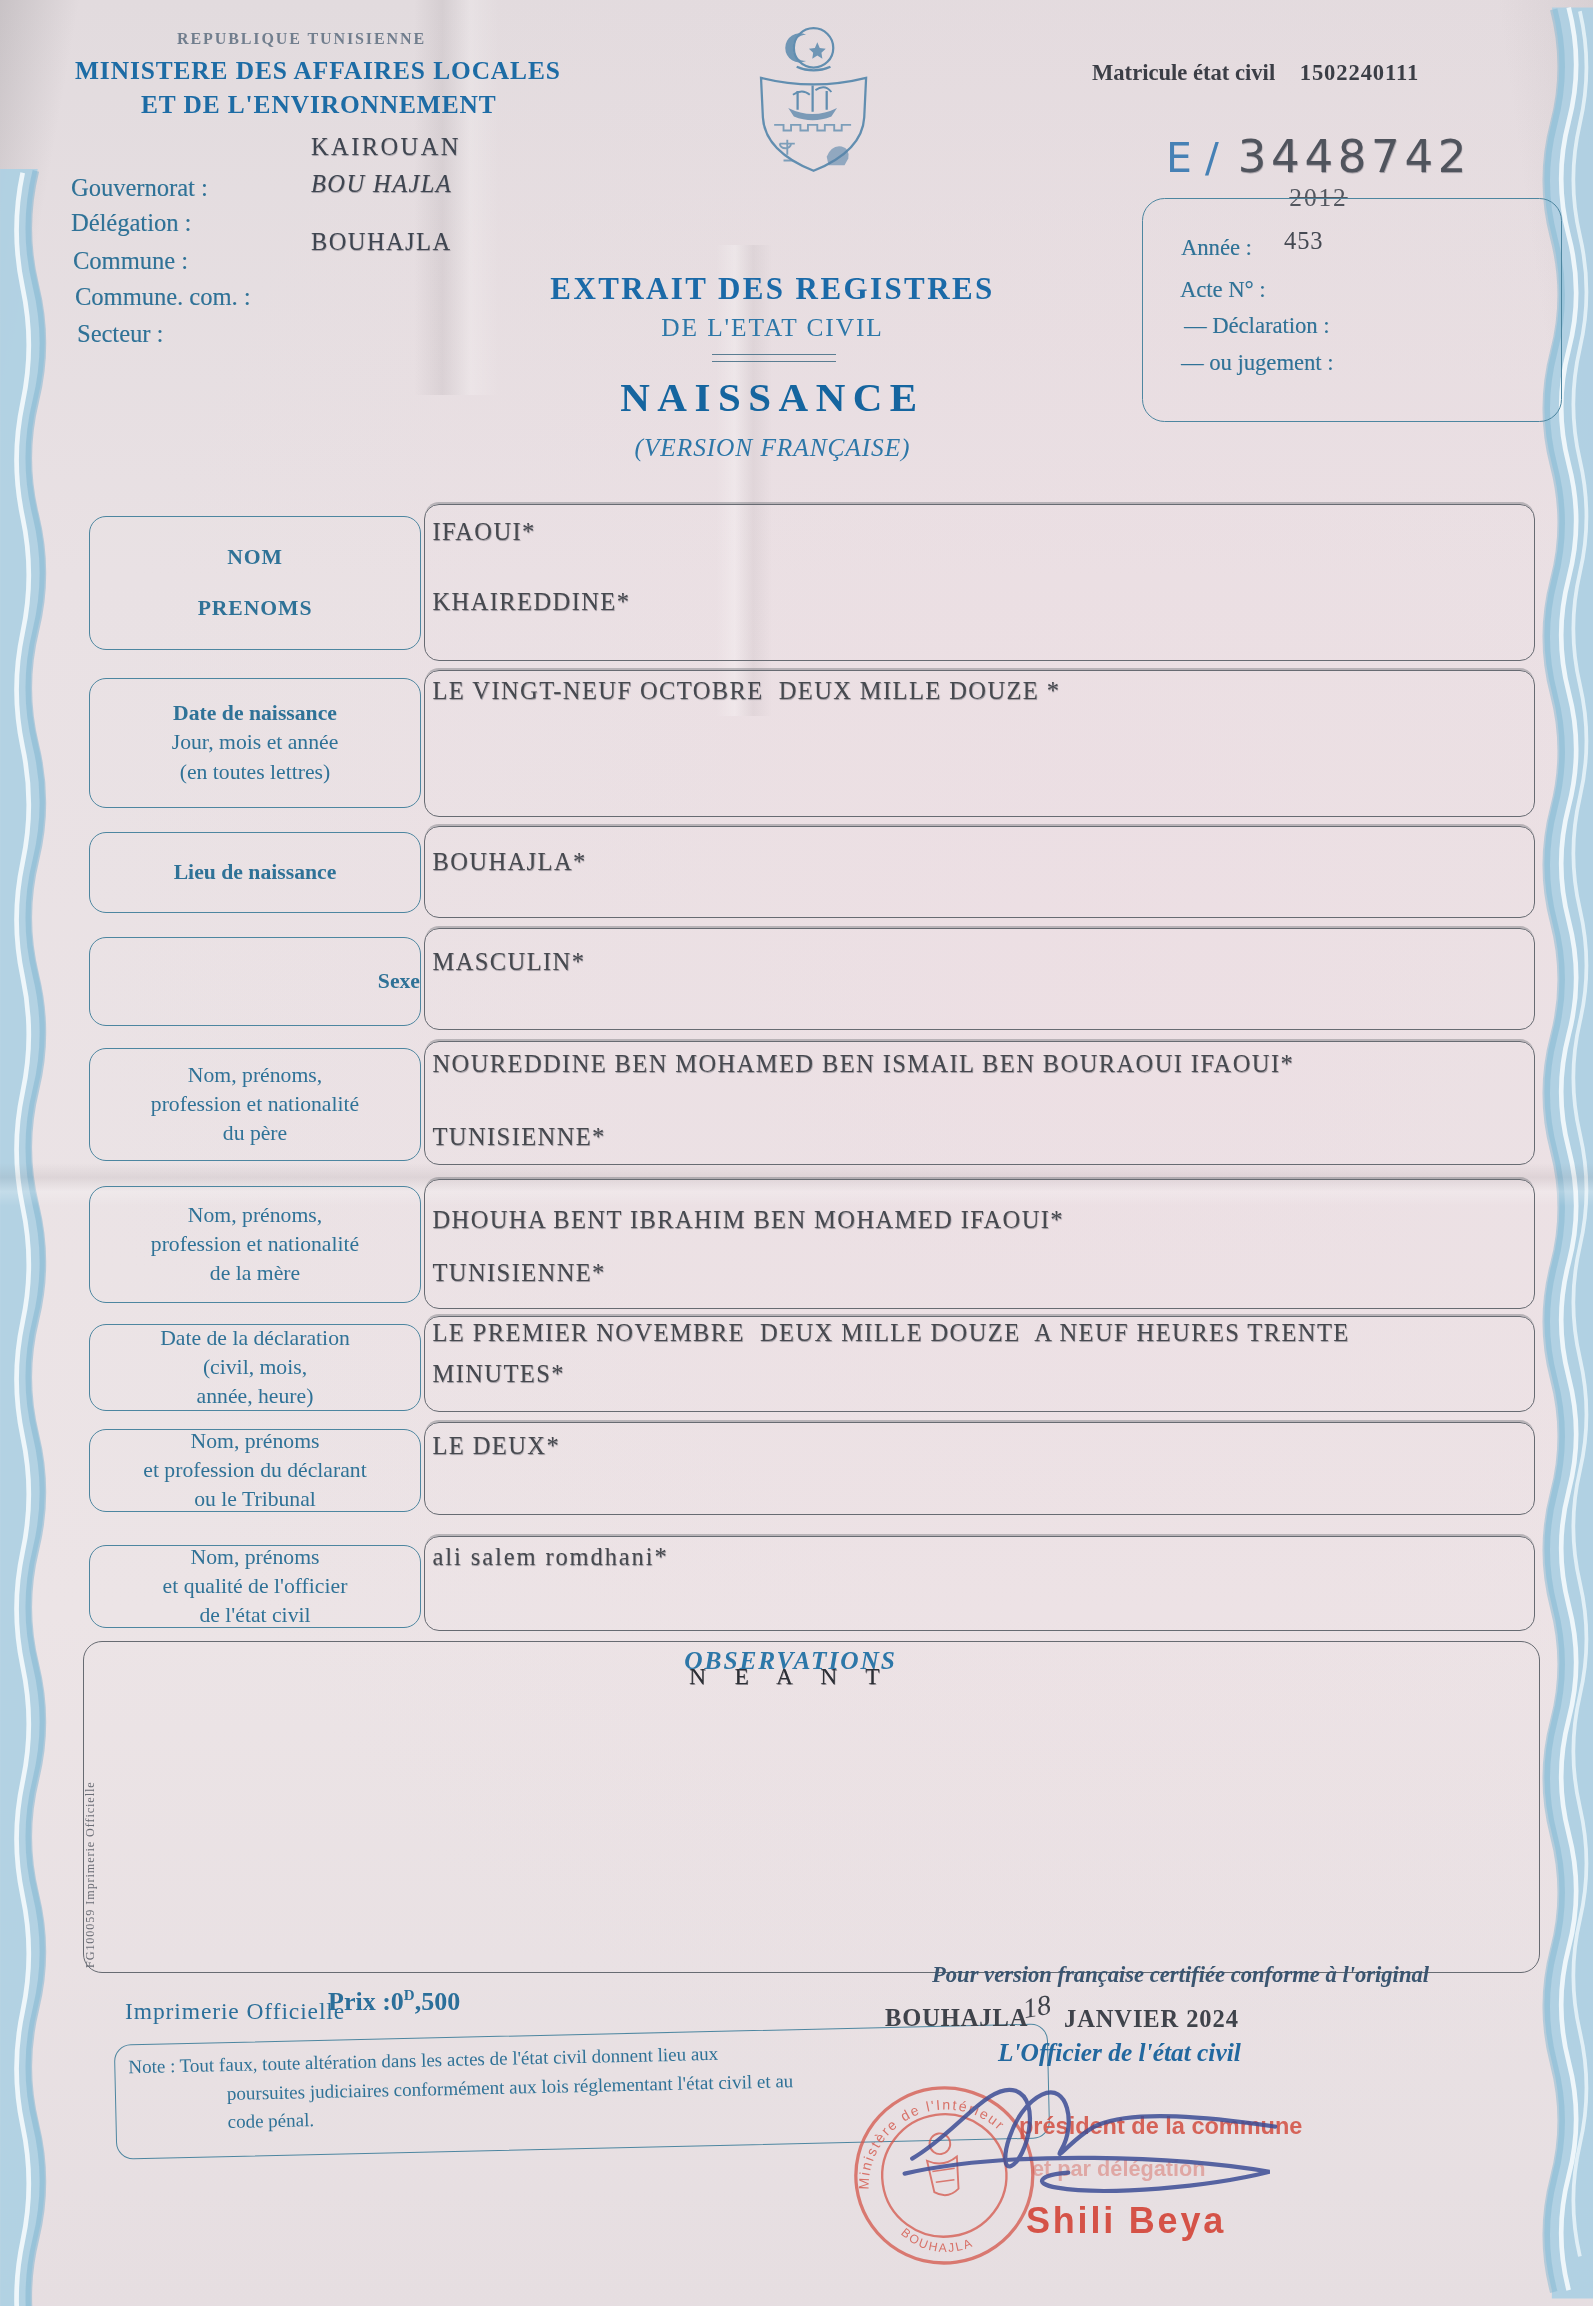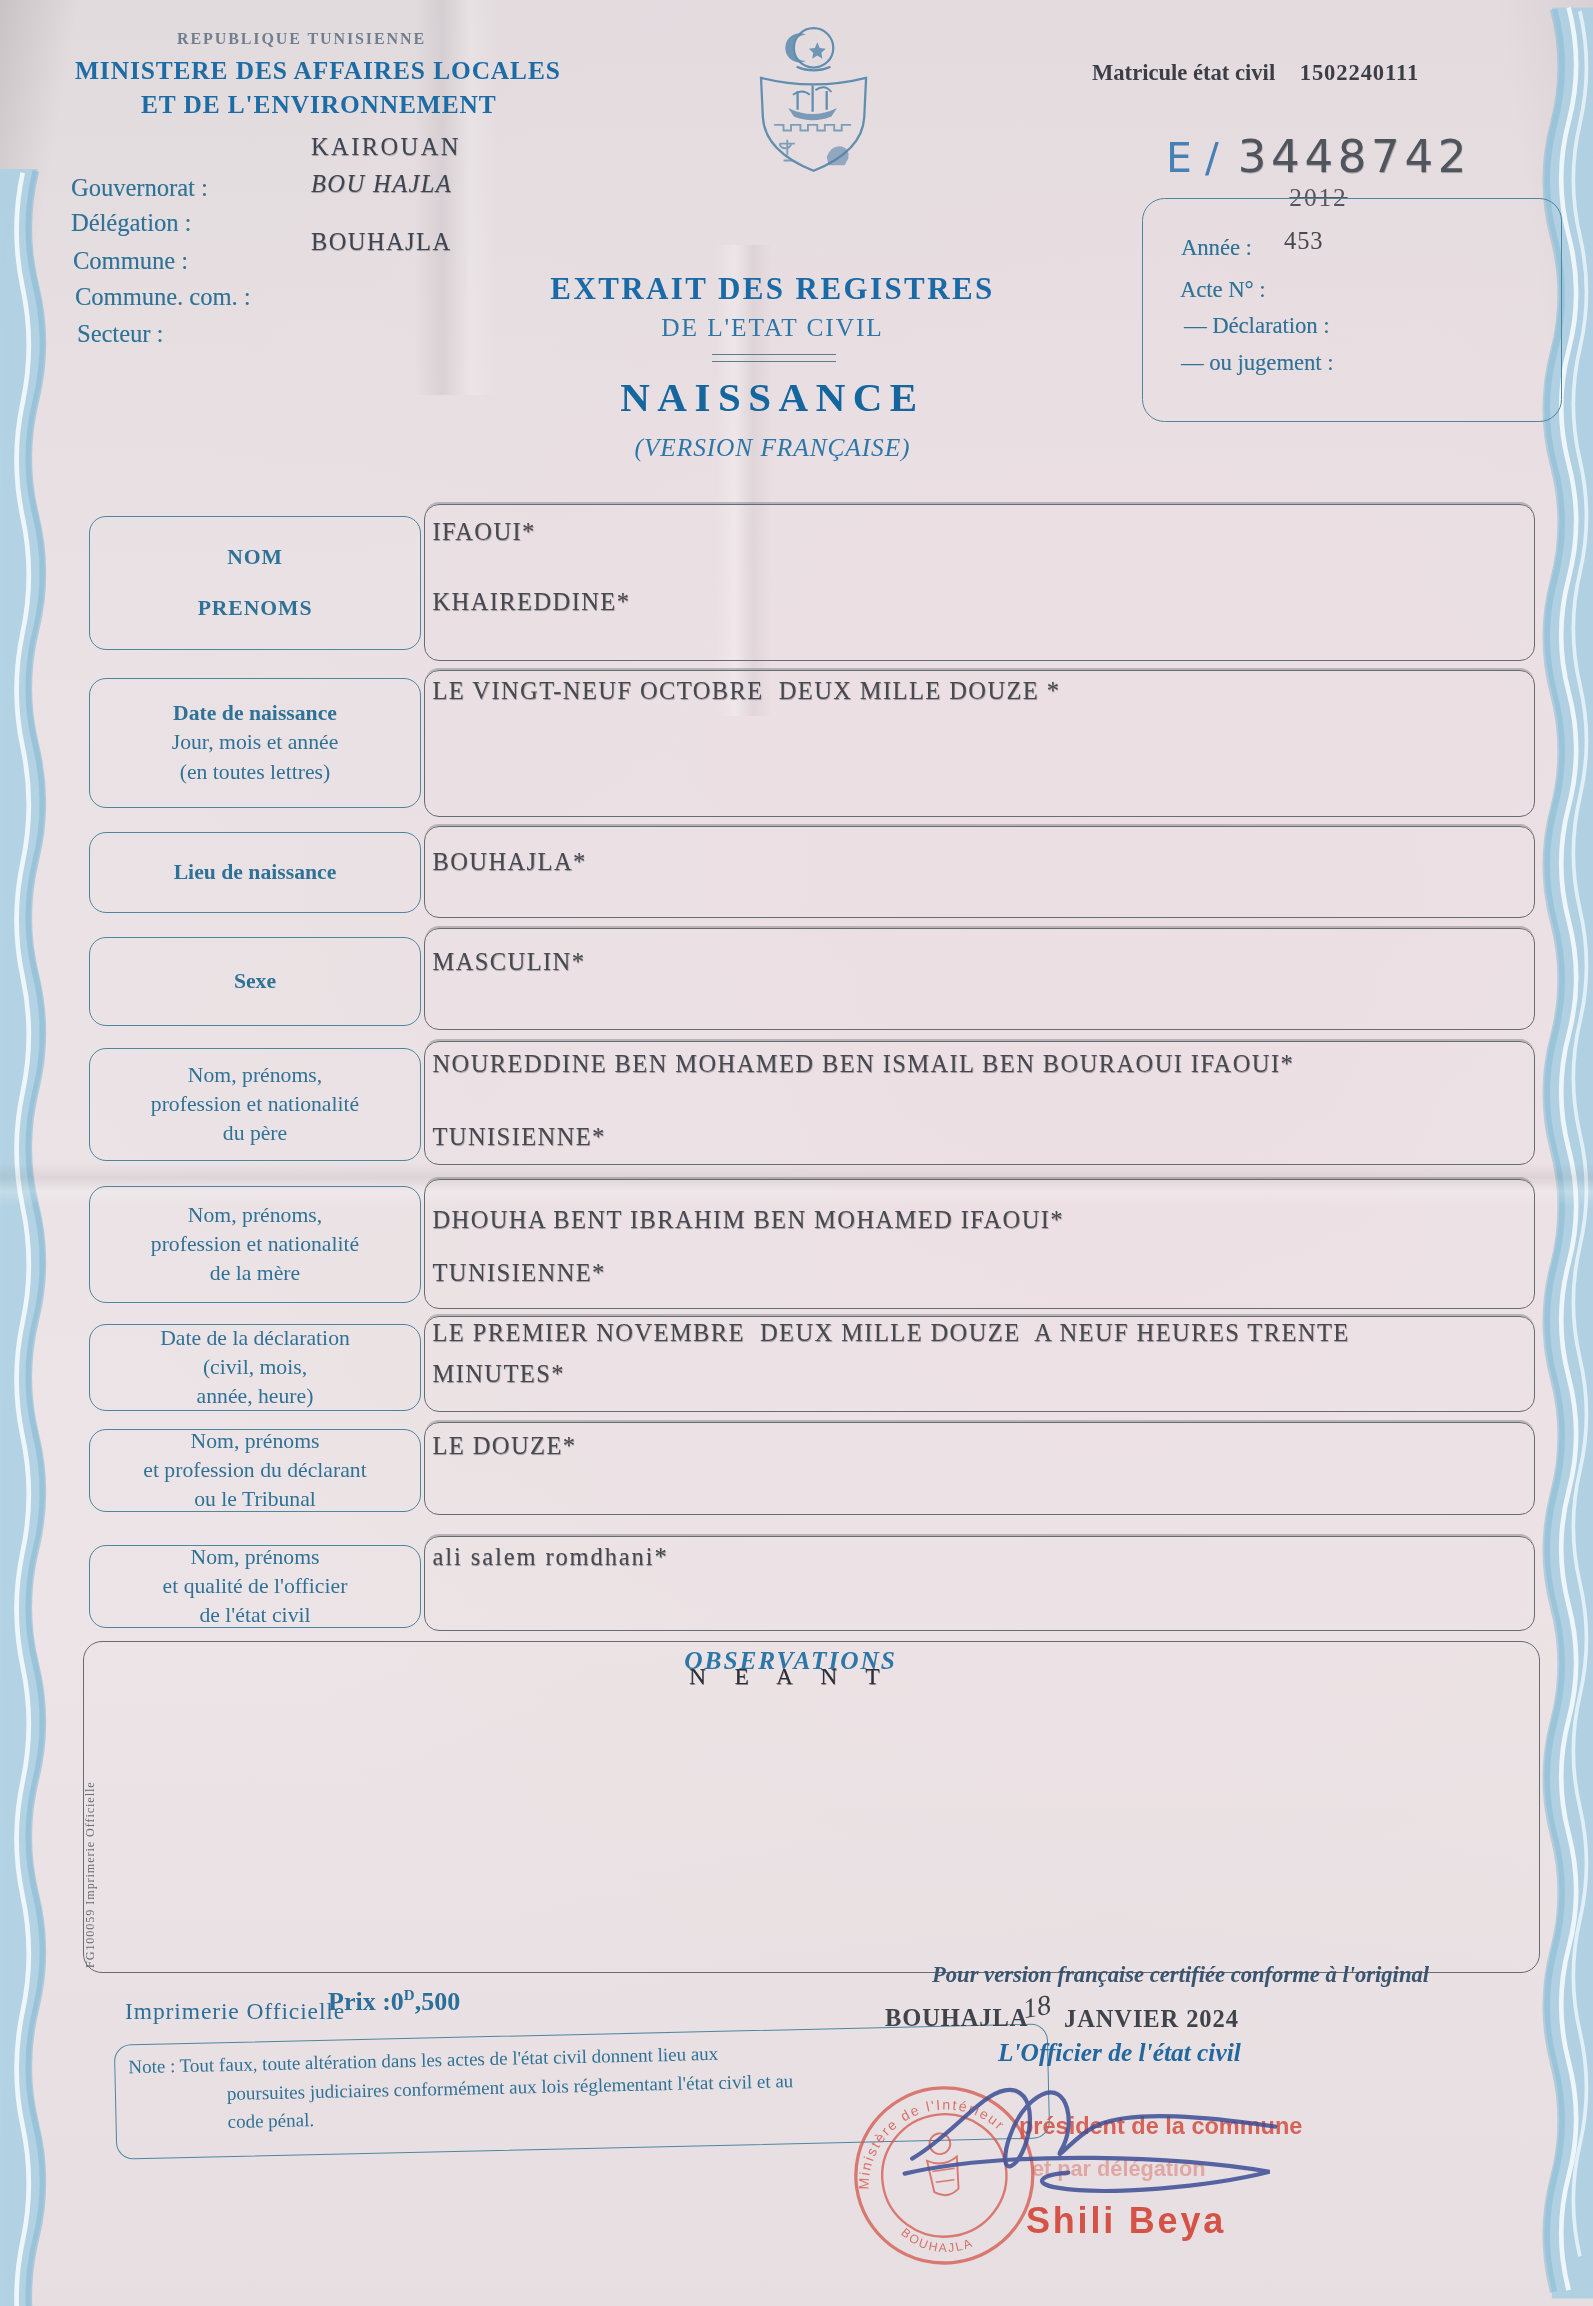--- a/index.html
+++ b/index.html
@@ -47,21 +47,21 @@
         display:flex;flex-direction:column;justify-content:center;align-items:center;text-align:center;
         color:#2f7297;font-size:21.7px;line-height:1.35;background:rgba(255,255,255,.03);}
   .vbox{position:absolute;left:424px;width:1109px;border:1.9px solid #676b72;border-radius:15px;
         box-shadow:0 -2.8px 0 -0.9px rgba(90,94,100,.35);}
   .vline{position:absolute;left:7.5px;font-size:24.5px;color:#46494f;letter-spacing:1.4px;white-space:pre;
          text-shadow:0.6px 0.6px 0.8px rgba(60,60,72,.45);}
   .bold{font-weight:bold;}
   .r1l{top:516px;height:132px;font-weight:bold;letter-spacing:0.9px;gap:21px;}
   .r2l{top:678px;height:128px;}
   .r3l{top:832px;height:79px;font-weight:bold;}
-  .r4l{top:937px;height:87px;font-weight:bold;}
+  .r4l{top:937px;height:87px;font-weight:bold;align-items:flex-end;}
   .r5l{top:1048px;height:111px;}
   .r6l{top:1186px;height:115px;}
   .r7l{top:1324px;height:85px;}
   .r8l{top:1429px;height:81px;}
   .r9l{top:1545px;height:81px;}
   .r1v{top:504px;height:155px;} .r2v{top:670px;height:145px;}
   .r3v{top:826px;height:90px;}  .r4v{top:928px;height:100px;}
   .r5v{top:1041px;height:122px;} .r6v{top:1179px;height:128px;}
   .r7v{top:1316px;height:94px;} .r8v{top:1422px;height:91px;}
   .r9v{top:1536px;height:93px;}
@@ -223,21 +223,21 @@
     <div class="vline" style="top:1.9px;">LE PREMIER NOVEMBRE  DEUX MILLE DOUZE  A NEUF HEURES TRENTE</div>
     <div class="vline" style="top:43px;">MINUTES*</div>
   </div>
 
   <div class="lbox r8l">
     <div>Nom, prénoms</div>
     <div>et profession du déclarant</div>
     <div>ou le Tribunal</div>
   </div>
   <div class="vbox r8v">
-    <div class="vline" style="top:9.4px;">LE DOUZE*</div>
+    <div class="vline" style="top:9.4px;">LE DEUX*</div>
   </div>
 
   <div class="lbox r9l">
     <div>Nom, prénoms</div>
     <div>et qualité de l'officier</div>
     <div>de l'état civil</div>
   </div>
   <div class="vbox r9v">
     <div class="vline" style="top:5.6px;letter-spacing:1.9px;">ali salem romdhani*</div>
   </div>

